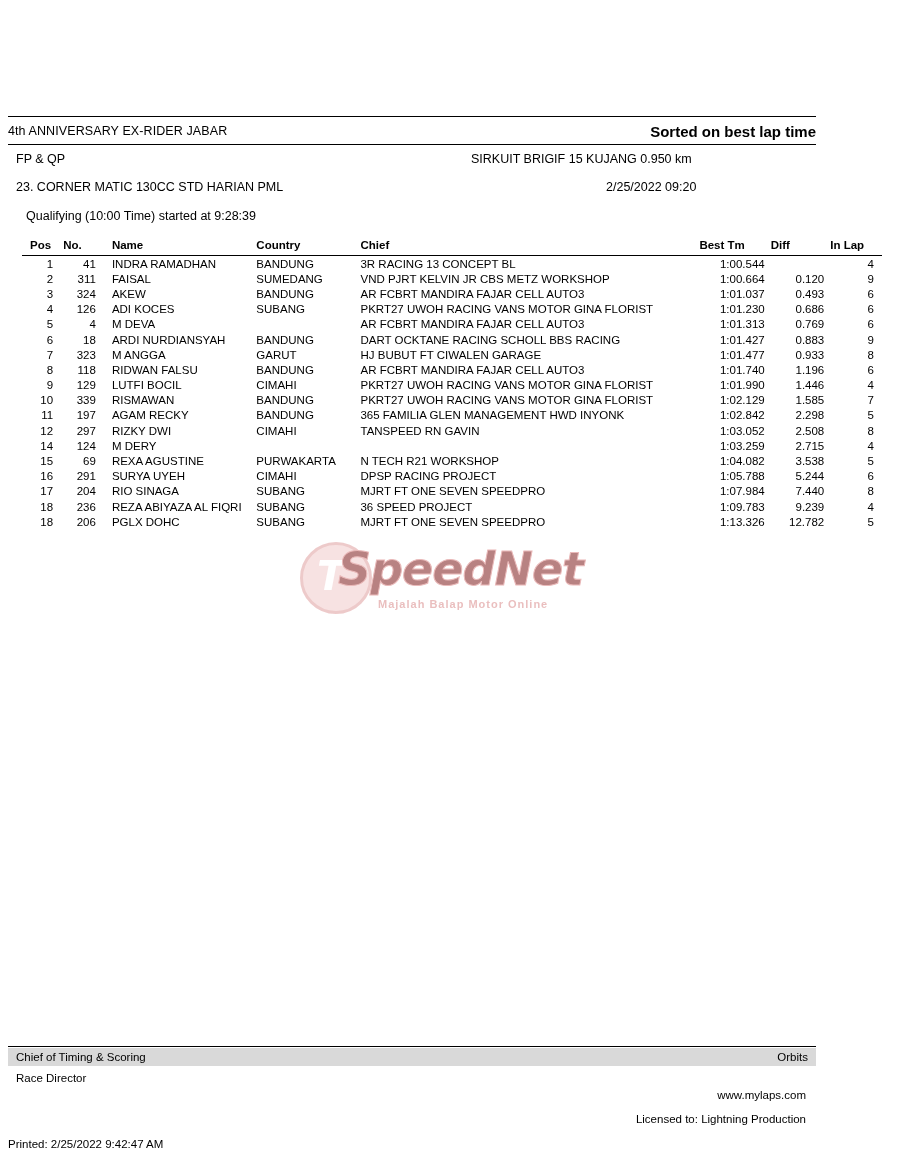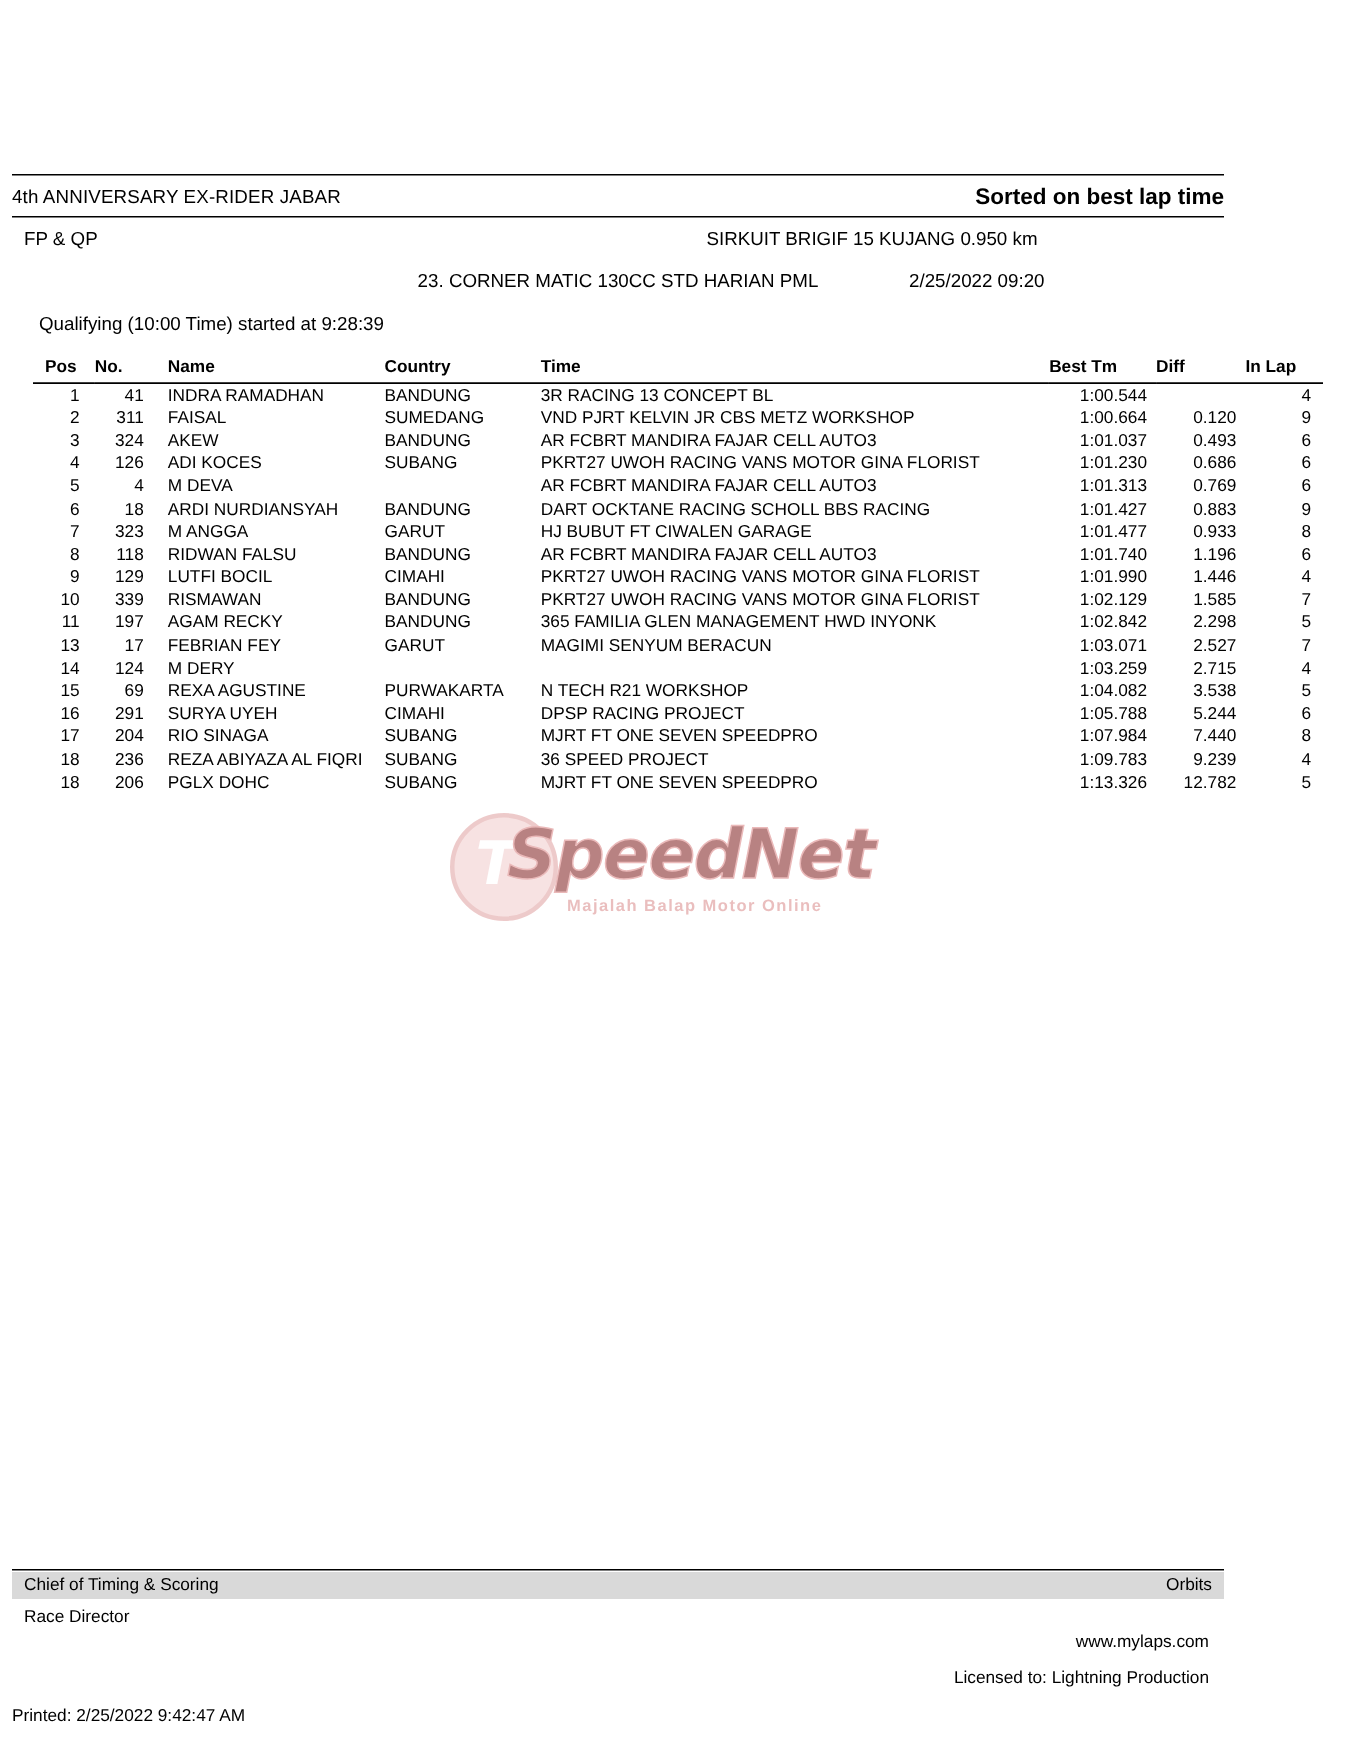--- a/index.html
+++ b/index.html
@@ -69,21 +69,20 @@
     left: 455px;
     font-size: 12.5px;
   }
   .hdr-row3 {
     position: absolute;
     left: 16px; right: 16px;
     top: 177px;
     height: 20px;
     display: flex;
     align-items: center;
-    justify-content: center;
   }
   .hdr-class {
     font-size: 12.5px;
   }
   .hdr-datetime {
     position: absolute;
     left: 590px;
     font-size: 12.5px;
   }
   .hdr-row4 {
@@ -259,21 +258,21 @@
   <div class="hdr-row4">Qualifying (10:00 Time) started at 9:28:39</div>
 
   <div class="table-wrap">
     <table class="results">
       <thead>
         <tr>
           <th class="c-pos">Pos</th>
           <th class="c-no">No.</th>
           <th class="c-name">Name</th>
           <th class="c-ctry">Country</th>
-          <th class="c-team">Time</th>
+          <th class="c-team">Chief</th>
           <th class="c-best">Best Tm</th>
           <th class="c-diff">Diff</th>
           <th class="c-lap">In Lap</th>
         </tr>
       </thead>
       <tbody id="results-body">
           <tr>
             <td class="c-pos">1</td>
             <td class="c-no">41</td>
             <td class="c-name">INDRA RAMADHAN</td>
@@ -377,28 +376,28 @@
             <td class="c-pos">11</td>
             <td class="c-no">197</td>
             <td class="c-name">AGAM RECKY</td>
             <td class="c-ctry">BANDUNG</td>
             <td class="c-team">365 FAMILIA GLEN MANAGEMENT HWD INYONK</td>
             <td class="c-best">1:02.842</td>
             <td class="c-diff">2.298</td>
             <td class="c-lap">5</td>
           </tr>
           <tr>
-            <td class="c-pos">13</td>
-            <td class="c-no">17</td>
-            <td class="c-name">FEBRIAN FEY</td>
-            <td class="c-ctry">GARUT</td>
-            <td class="c-team">MAGIMI SENYUM BERACUN</td>
-            <td class="c-best">1:03.071</td>
-            <td class="c-diff">2.527</td>
-            <td class="c-lap">7</td>
+            <td class="c-pos">12</td>
+            <td class="c-no">297</td>
+            <td class="c-name">RIZKY DWI</td>
+            <td class="c-ctry">CIMAHI</td>
+            <td class="c-team">TANSPEED RN GAVIN</td>
+            <td class="c-best">1:03.052</td>
+            <td class="c-diff">2.508</td>
+            <td class="c-lap">8</td>
           </tr>
           <tr>
             <td class="c-pos">14</td>
             <td class="c-no">124</td>
             <td class="c-name">M DERY</td>
             <td class="c-ctry"></td>
             <td class="c-team"></td>
             <td class="c-best">1:03.259</td>
             <td class="c-diff">2.715</td>
             <td class="c-lap">4</td>

